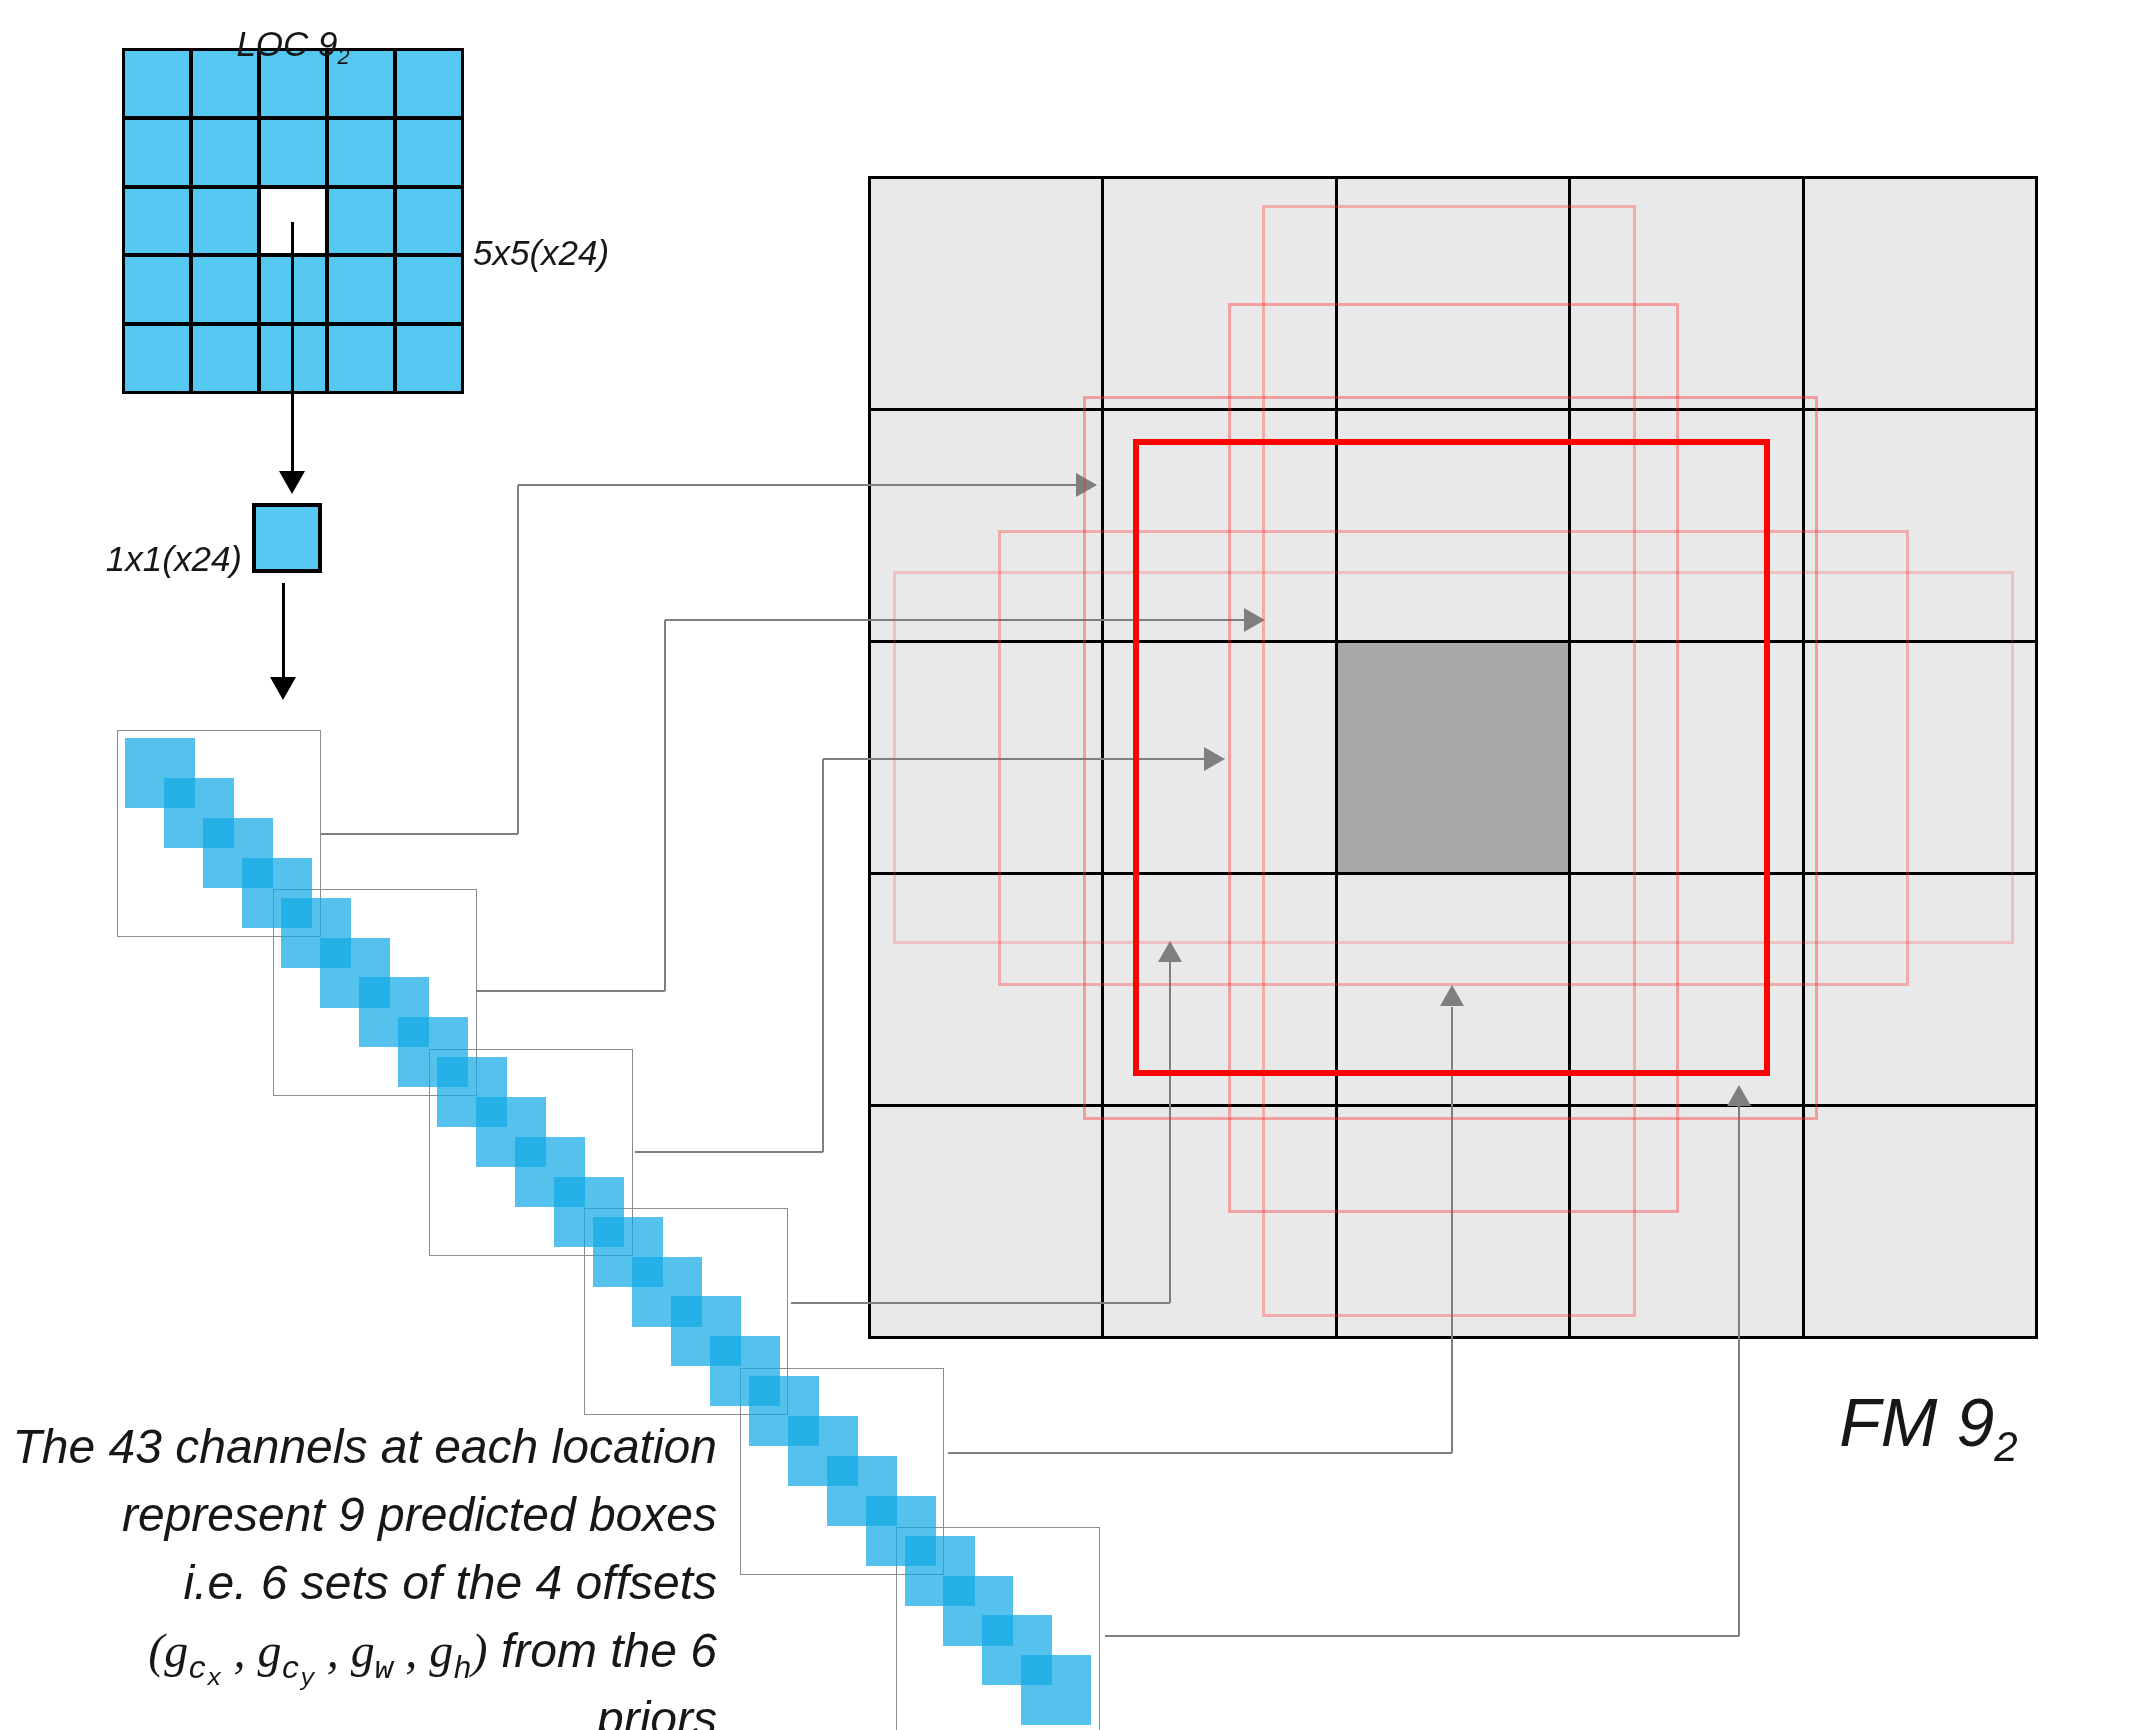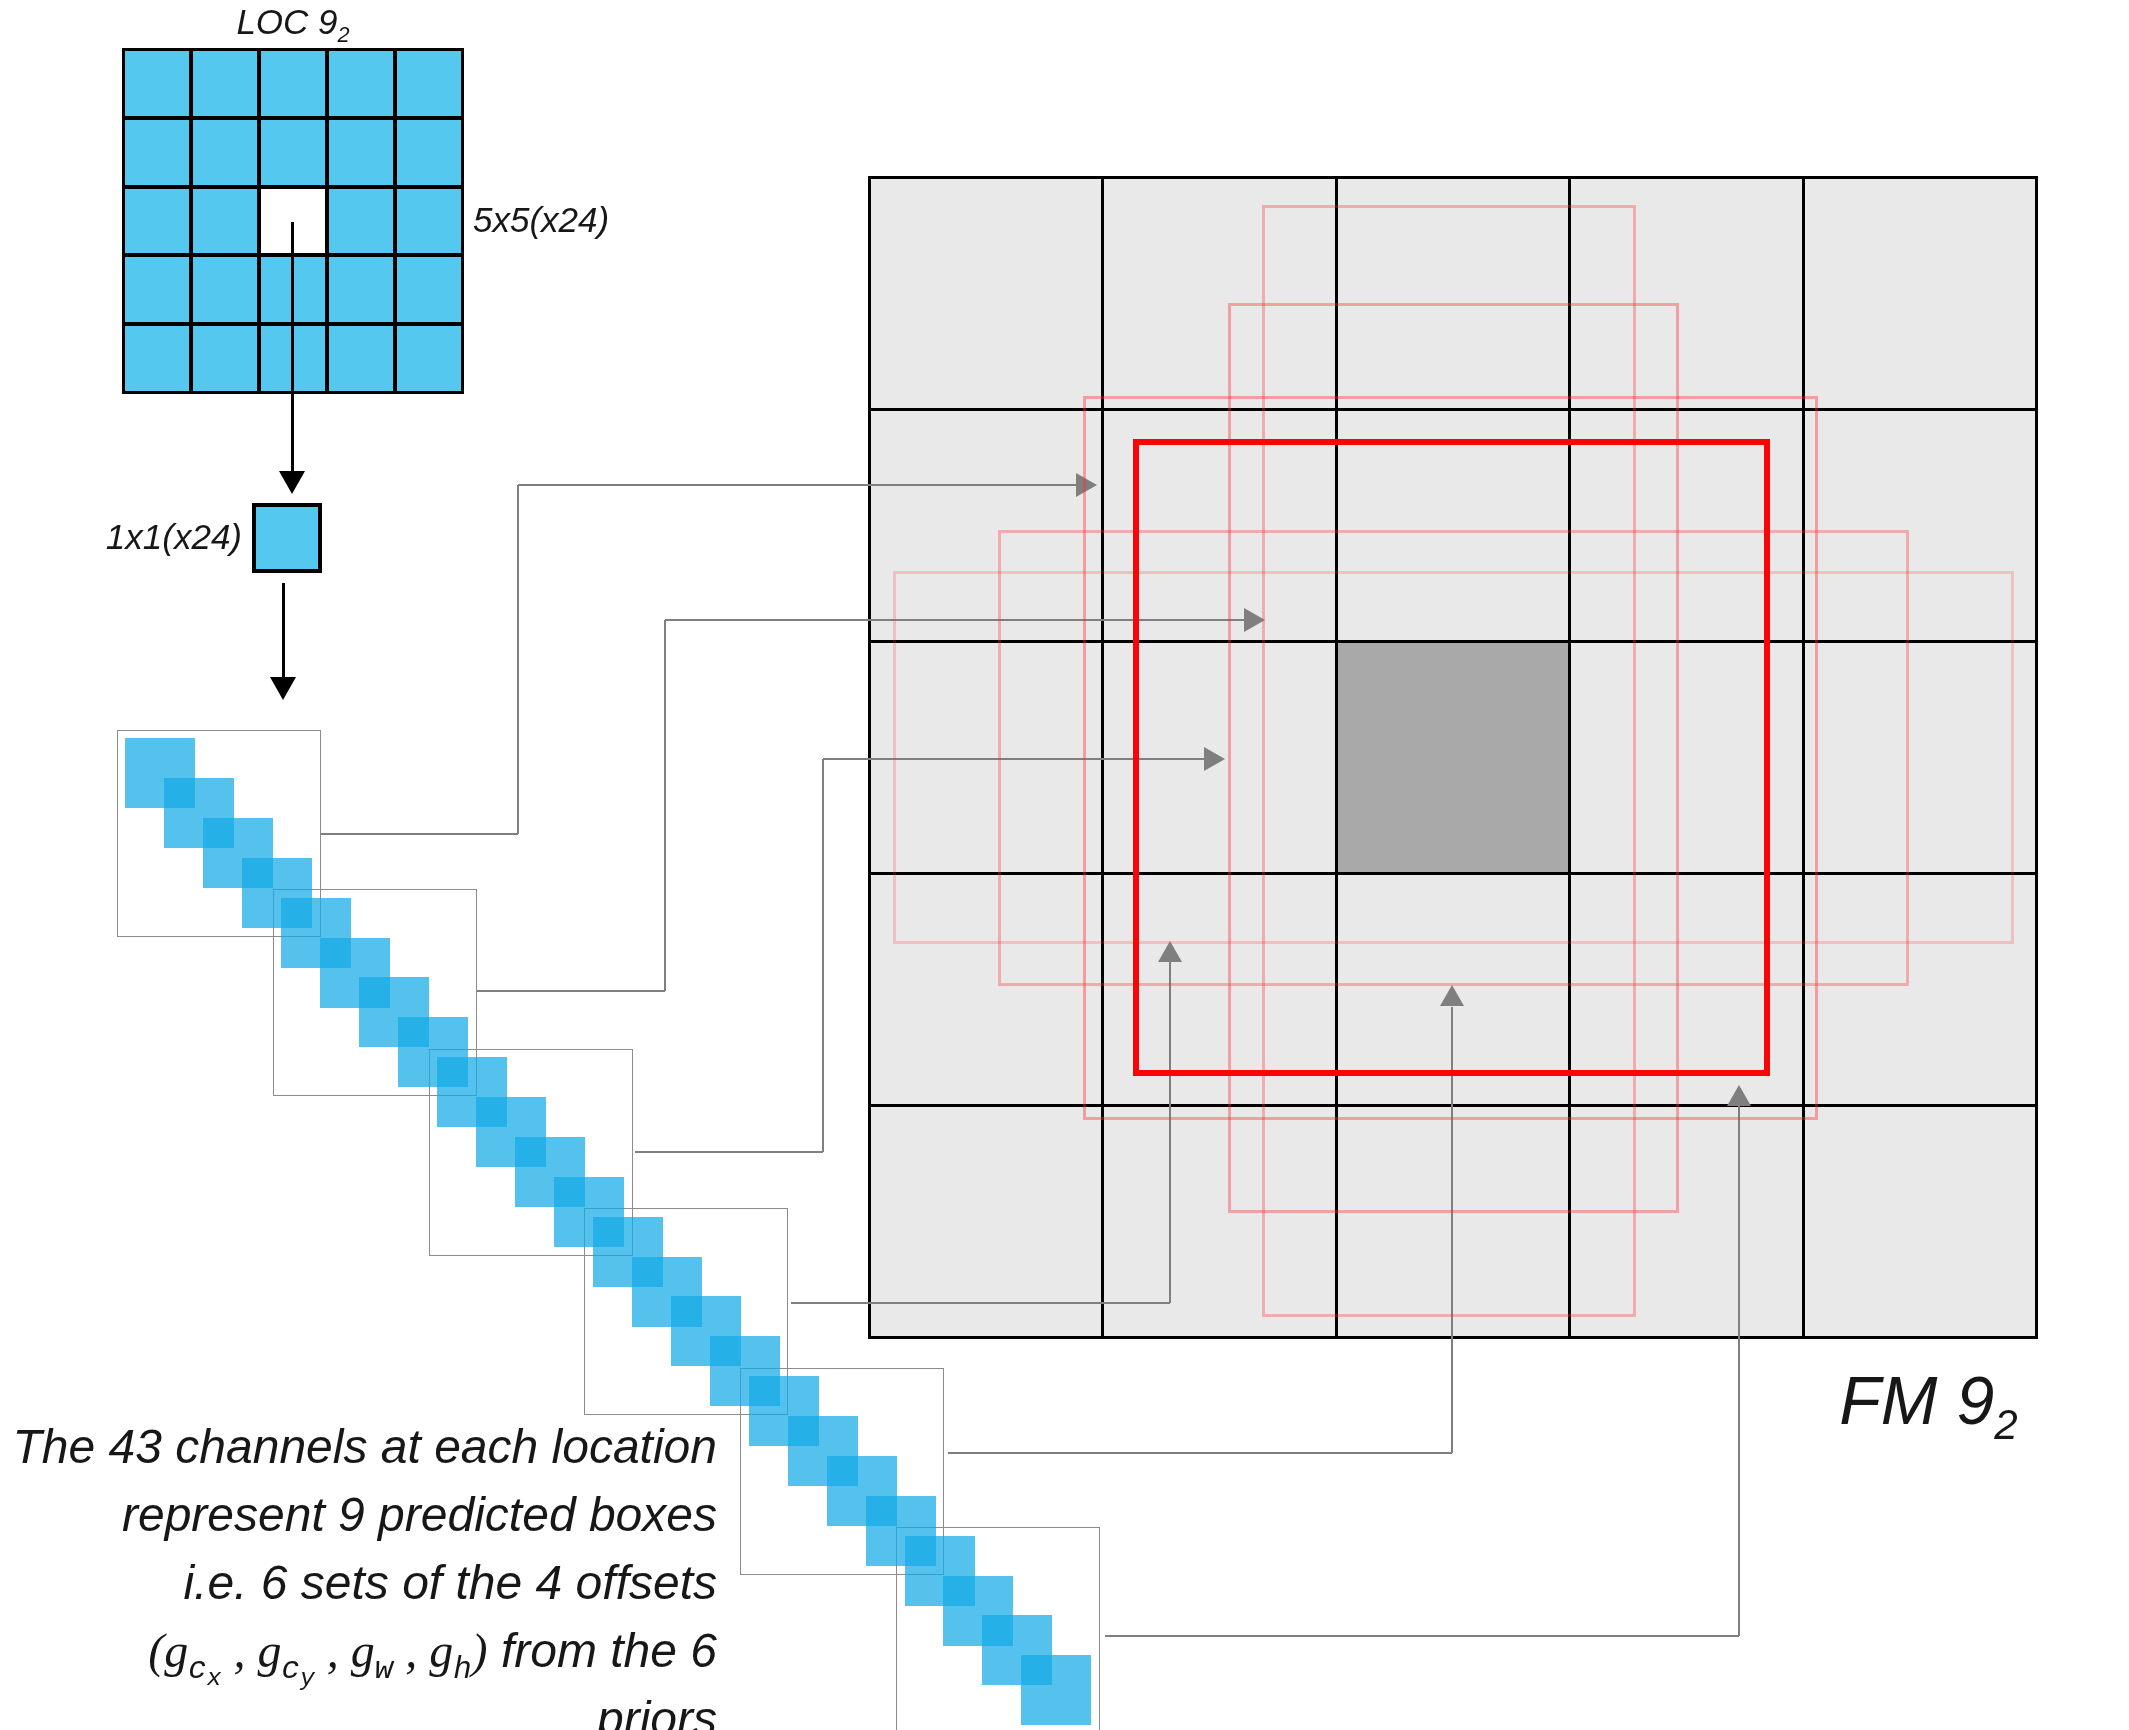--- a/index.html
+++ b/index.html
@@ -12,24 +12,24 @@
     color:#171717;
   }
   .abs{position:absolute;}
   
   #loc-grid{
     left:122px;top:48px;width:342px;height:346px;
     display:grid;gap:3.8px;background:#000;border:3.8px solid #000;
     box-sizing:border-box;z-index:2;
   }
   #loc-grid .cell{width:100%;height:100%;}
-  .diagram-label{font-style:italic;white-space:nowrap;}
+  .diagram-label{font-style:italic;white-space:nowrap;margin-top:22px;}
   #loc-title{left:122px;top:1.5px;width:342px;text-align:center;font-size:35px;z-index:3;}
   #loc-title sub,#fm-title sub{font-size:0.62em;line-height:0;}
-  #kernel-label{left:473px;top:200px;font-size:35px;z-index:3;}
+  #kernel-label{left:473px;top:211px;font-size:35px;z-index:3;}
   #conv-label{left:91px;top:517px;width:151px;text-align:right;font-size:35px;z-index:3;}
   
   #conv-square{
     left:252px;top:503px;width:70px;height:70px;
     box-sizing:border-box;border:4.6px solid #000;z-index:2;
   }
   
   #fm-grid{
     left:868px;top:176px;width:1170px;height:1163px;
     display:grid;gap:3.1px;background:#000;border:3.8px solid #000;

